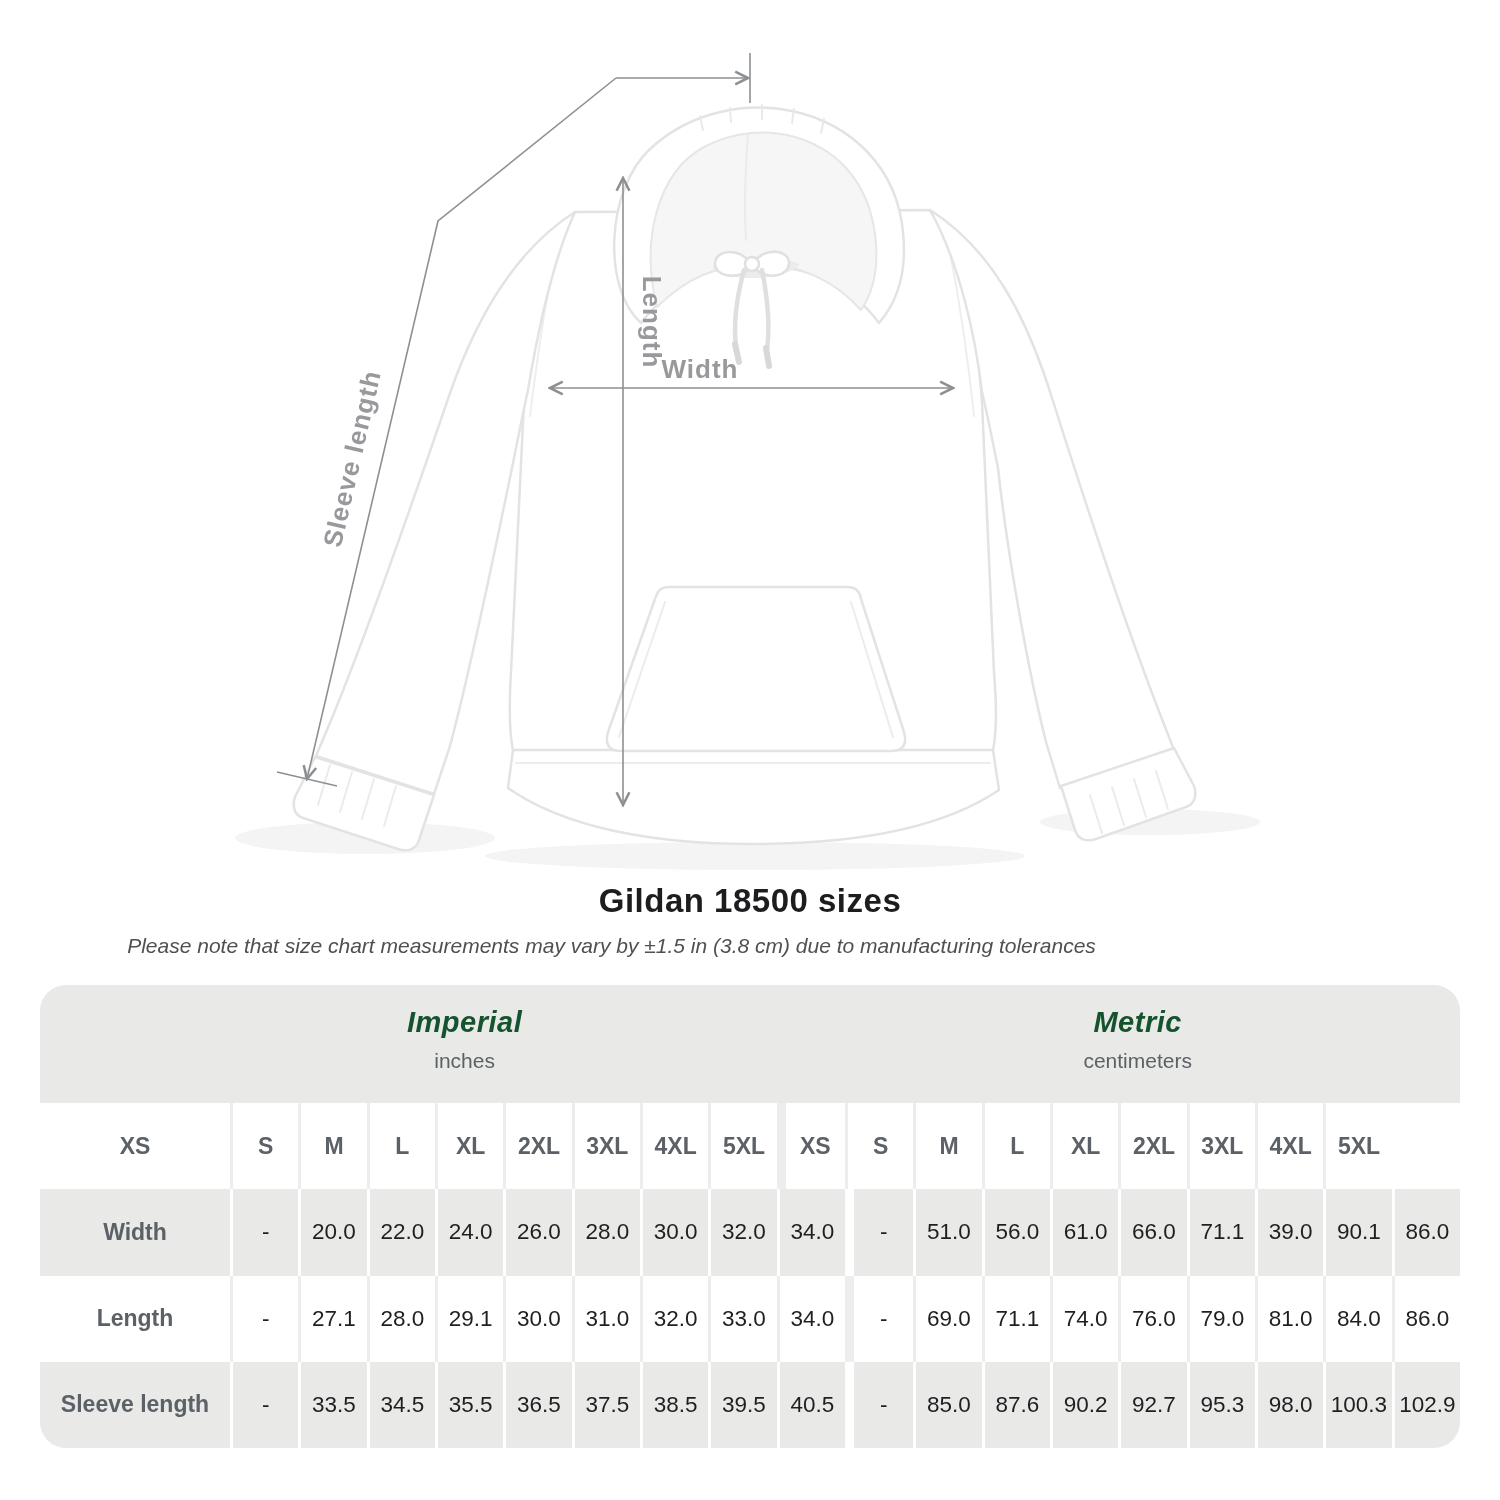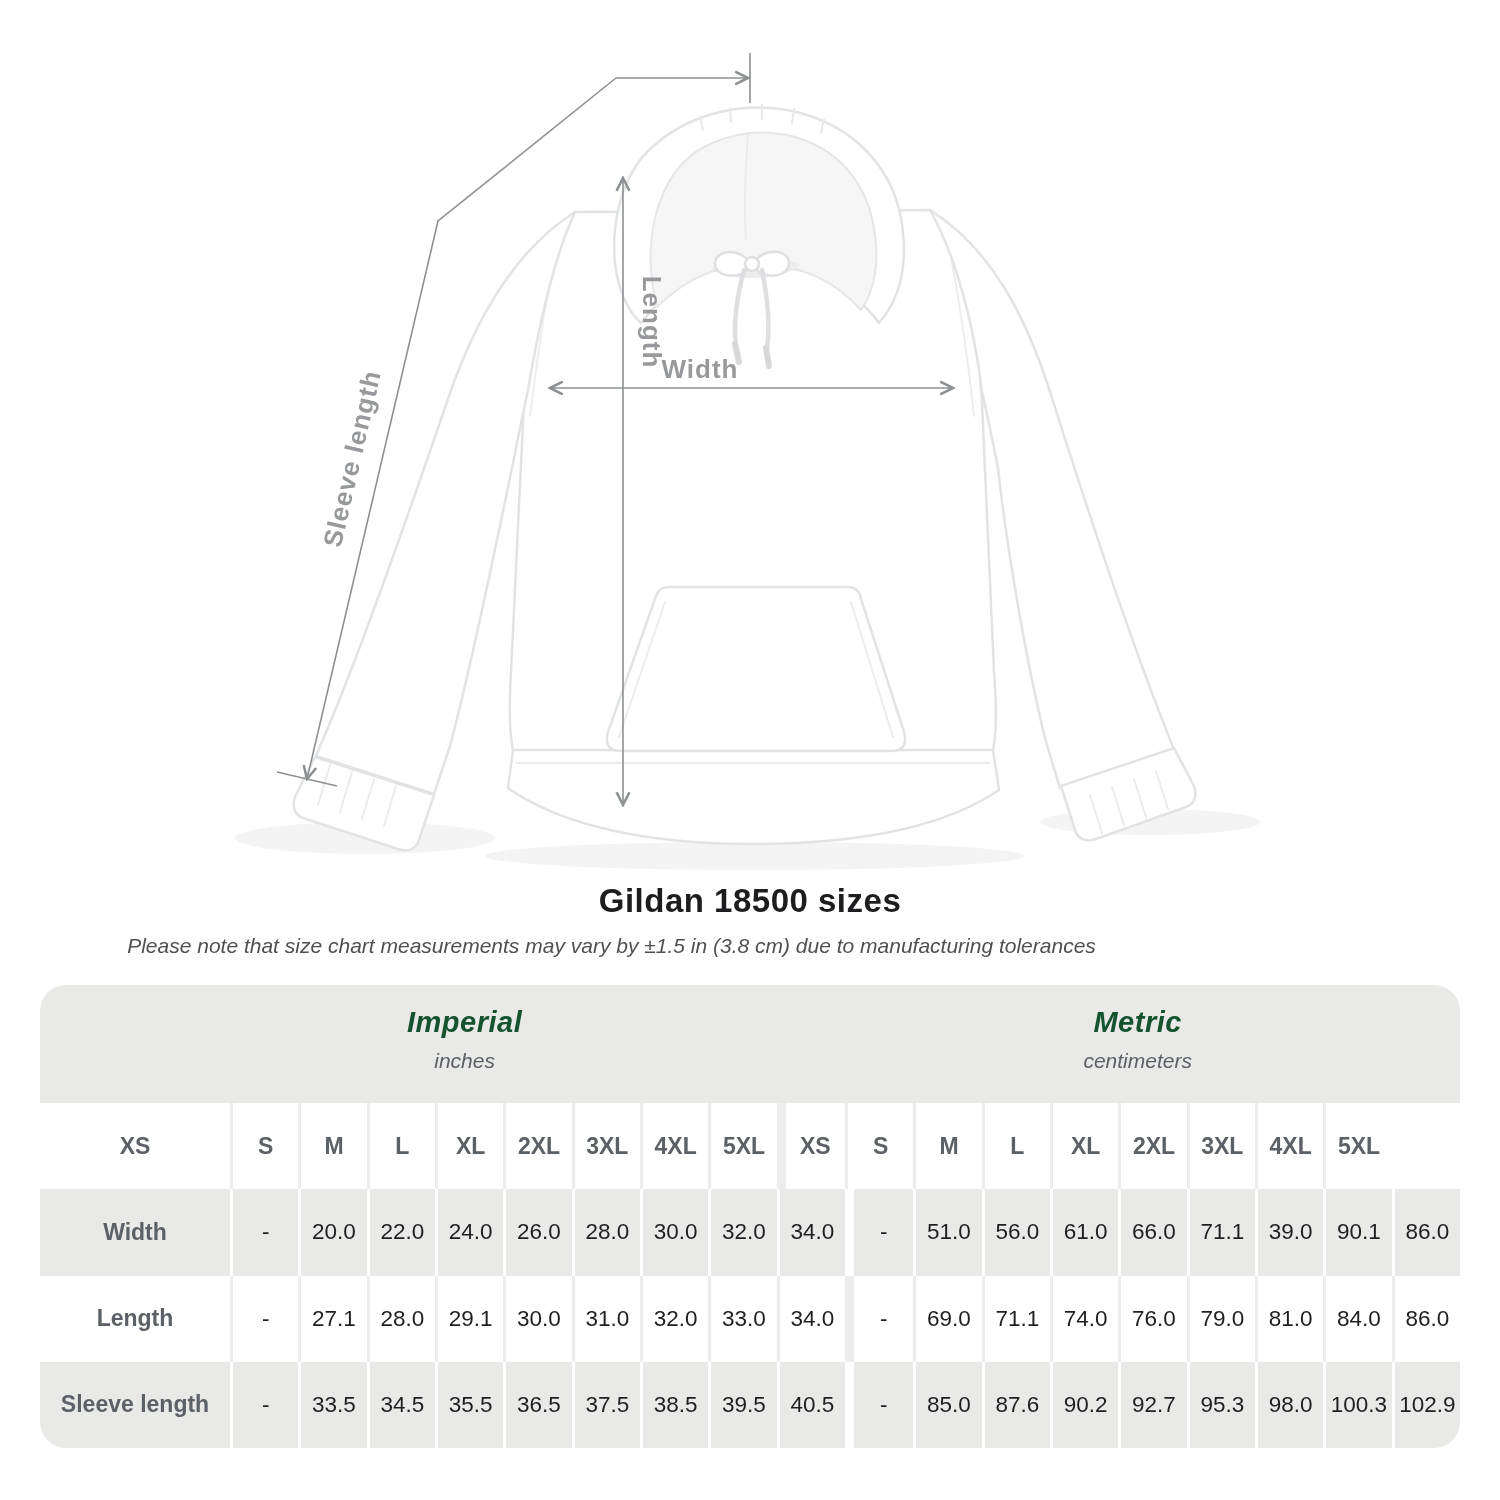--- a/index.html
+++ b/index.html
@@ -27,21 +27,21 @@
   
   .size-table{
     position:absolute;left:40px;top:985px;width:1420px;height:463px;
     border-radius:26px;overflow:hidden;background:#fff;
   }
   .band{height:118px;background:#e9e9e8;position:relative;}
   .ugroup{position:absolute;top:21px;transform:translateX(-50%);text-align:center;white-space:nowrap;}
   .ugroup.imperial{left:29.9%;}
   .ugroup.metric{left:77.3%;}
   .uname{font-size:29px;font-weight:bold;font-style:italic;color:#14532d;letter-spacing:.5px;}
-  .uunit{font-size:21px;font-style:italic;color:#5b6166;margin-top:10px;}
+  .uunit{font-size:21px;color:#5b6166;margin-top:10px;}
   .trow{display:grid;grid-template-columns:190px repeat(18,1fr);height:86.25px;}
   .cell{
     display:flex;align-items:center;justify-content:center;
     border-left:3px solid transparent;box-sizing:border-box;
     font-size:22.5px;color:#1e1f21;white-space:nowrap;
   }
   .trow .cell:first-child{border-left:none;}
   .trow.plain .cell{background:#ffffff;border-left-color:#ededed;}
   .trow.shade .cell{background:#e9e9e8;border-left-color:#ffffff;}
   .cell.wide{border-left-width:9px;}

